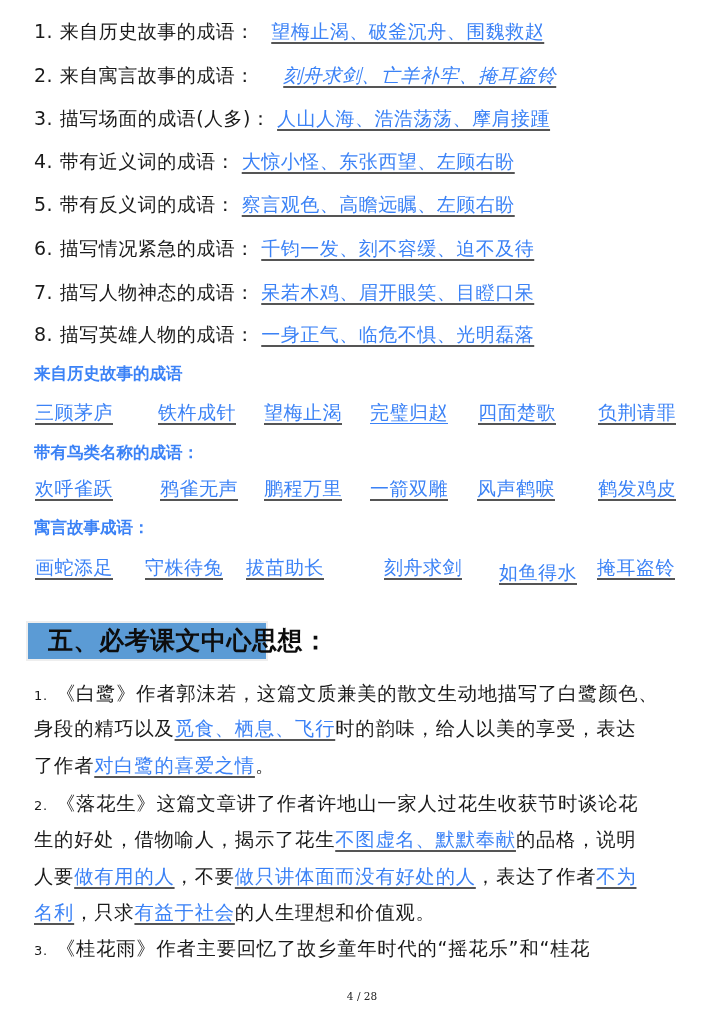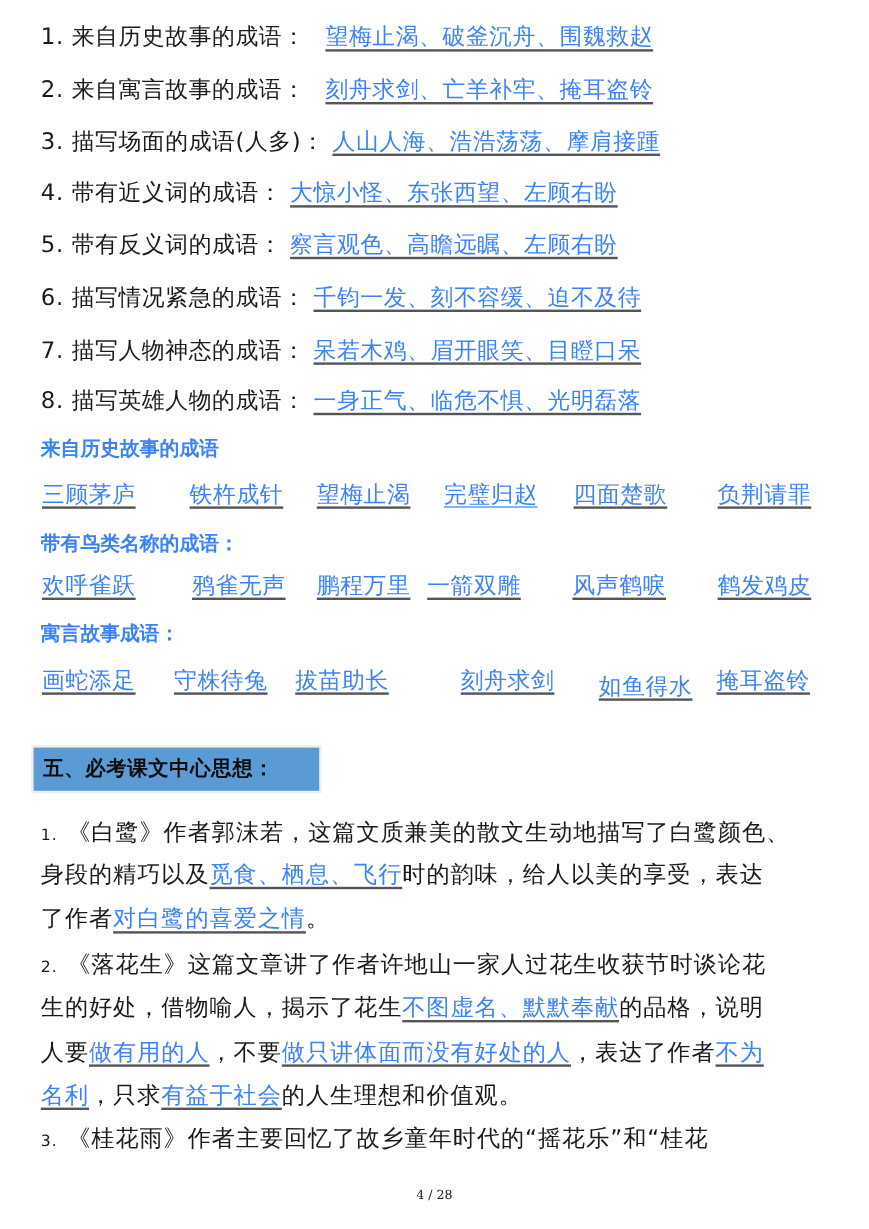--- a/index.html
+++ b/index.html
@@ -52,25 +52,25 @@
       width: 242px;
       height: 40px;
       background: #eeeeee;
       padding: 2px;
       box-sizing: border-box;
     }
     .section-inner {
       width: 100%;
       height: 100%;
       background: #5b9bd5;
-      font-size: 17px;
+      font-size: 25px;
       font-weight: bold;
       color: #0d0d0d;
       line-height: 36px;
-      padding-left: 8px;
+      padding-left: 20px;
       box-sizing: border-box;
       white-space: nowrap;
       letter-spacing: 0.5px;
     }
     
     .para {
       left: 34px;
       font-size: 19.3px;
       line-height: 28px;
       letter-spacing: 0.8px;
@@ -91,21 +91,21 @@
 
 <div>
   <div class="abs num-line" style="top:17px;">
     <span class="label">1.</span>
     <span class="label">来自历史故事的成语：</span>
     <span class="ans" style="margin-left:10px;">望梅止渴、破釜沉舟、围魏救赵</span>
   </div>
   <div class="abs num-line" style="top:61px;">
     <span class="label">2.</span>
     <span class="label">来自寓言故事的成语：</span>
-    <span class="ans" style="margin-left:10px;">刻舟求剑、亡羊补牢、掩耳盗铃</span>
+    <span class="ans" style="margin-left:22px;font-style:italic;">刻舟求剑、亡羊补牢、掩耳盗铃</span>
   </div>
   <div class="abs num-line" style="top:104px;">
     <span class="label">3.</span>
     <span class="label">描写场面的成语(人多)：</span>
     <span class="ans">人山人海、浩浩荡荡、摩肩接踵</span>
   </div>
   <div class="abs num-line" style="top:147px;">
     <span class="label">4.</span>
     <span class="label">带有近义词的成语：</span>
     <span class="ans">大惊小怪、东张西望、左顾右盼</span>
@@ -140,21 +140,21 @@
   <span class="abs grid-word ans" style="left:370px; top:398px;text-decoration:underline;">完璧归赵</span>
   <span class="abs grid-word ans" style="left:478px; top:398px;">四面楚歌</span>
   <span class="abs grid-word ans" style="left:598px; top:398px;">负荆请罪</span>
 </div>
 
 <div>
   <div class="abs subhead" style="top:441px;">带有鸟类名称的成语：</div>
   <span class="abs grid-word ans" style="left:35px; top:474px;">欢呼雀跃</span>
   <span class="abs grid-word ans" style="left:160px; top:474px;">鸦雀无声</span>
   <span class="abs grid-word ans" style="left:264px; top:474px;">鹏程万里</span>
-  <span class="abs grid-word ans" style="left:356px; top:474px;text-align:center;">一箭双雕</span>
+  <span class="abs grid-word ans" style="left:370px; top:474px;text-align:center;">一箭双雕</span>
   <span class="abs grid-word ans" style="left:477px; top:474px;">风声鹤唳</span>
   <span class="abs grid-word ans" style="left:598px; top:474px;">鹤发鸡皮</span>
 </div>
 
 <div>
   <div class="abs subhead" style="top:516px;">寓言故事成语：</div>
   <span class="abs grid-word ans" style="left:35px; top:553px;">画蛇添足</span>
   <span class="abs grid-word ans" style="left:145px; top:553px;">守株待兔</span>
   <span class="abs grid-word ans" style="left:246px; top:553px;text-align:center;">拔苗助长</span>
   <span class="abs grid-word ans" style="left:384px; top:553px;">刻舟求剑</span>

